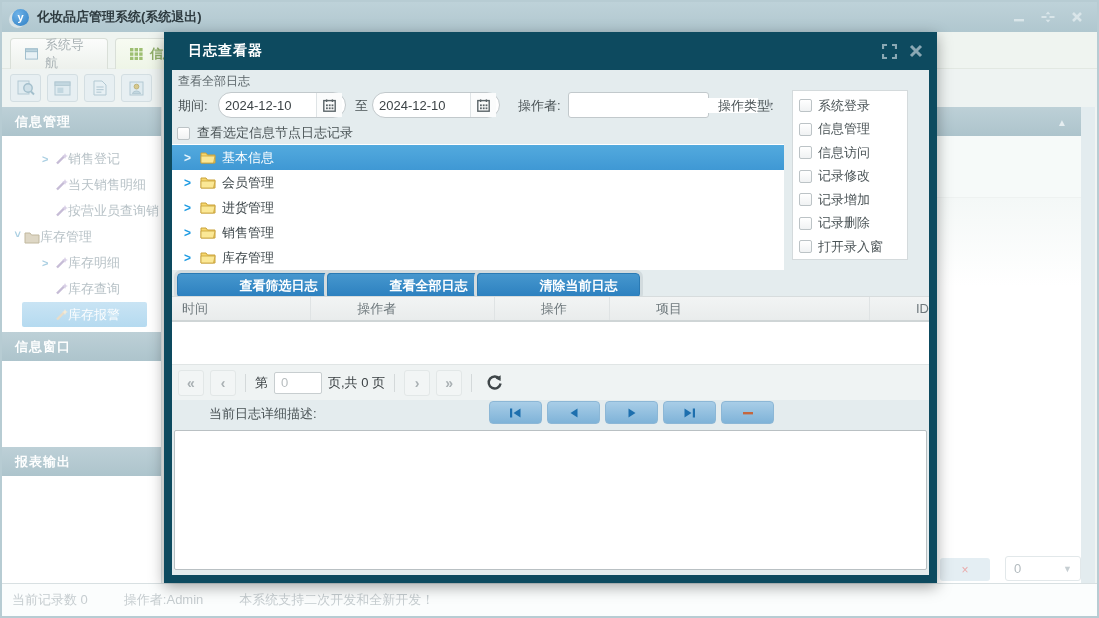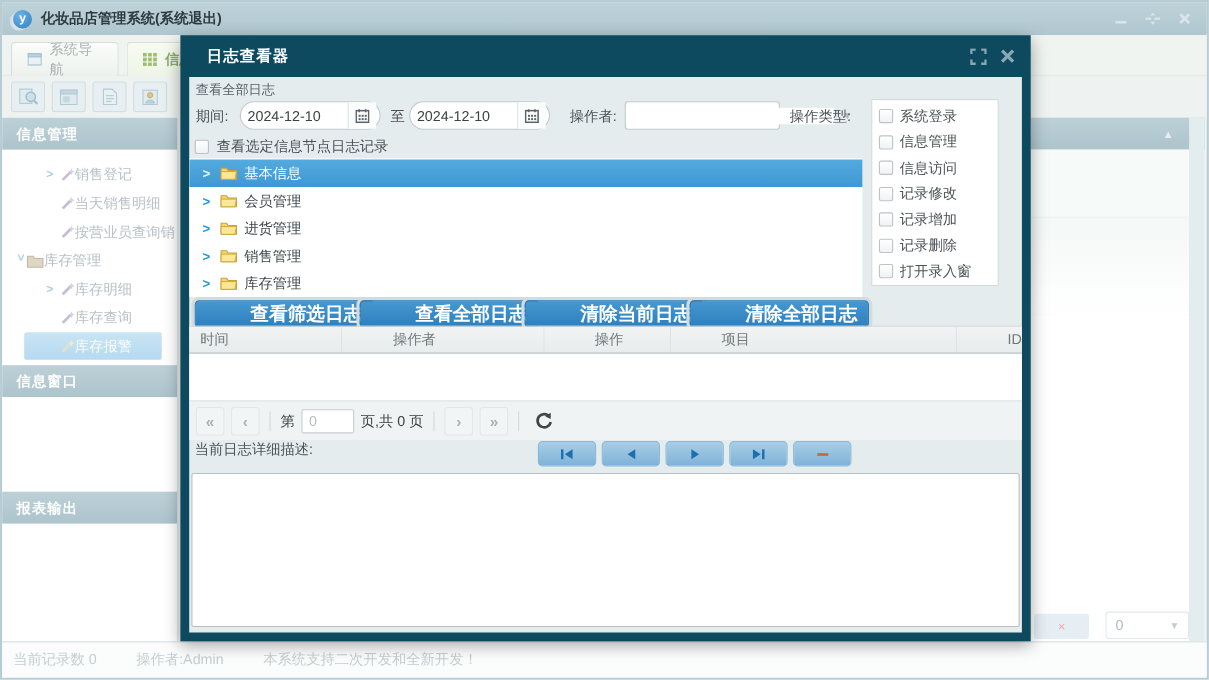--- a/index.html
+++ b/index.html
@@ -89,38 +89,38 @@
 
   .dtree { position:absolute; left:0px; top:74px; width:612px; height:126px; background:#fff; padding-top:1px; }
   .trow { height:25px; display:flex; align-items:center; gap:6px; padding-left:12px; color:#3f484c; }
   .trow .chev { color:#1e9be2; font-weight:bold; font-size:12px; width:10px; }
   .trow.sel { background:linear-gradient(#53aade,#3f98d4); color:#fff; }
   .trow.sel .chev { color:#e8f4fb; }
   .folder { width:16px; height:13px; flex:none; }
 
   .btnrow { position:absolute; left:0; top:203px; width:100%; height:30px; }
   .bluebtn { position:absolute; top:0; width:163px; height:25px; border-radius:4px;
-    background:linear-gradient(#4697ce,#2c80bf); border:1px solid #2a7ab4; color:#fff; font-weight:bold; font-size:17px;
+    background:linear-gradient(#4697ce,#2c80bf); border:1px solid #2a7ab4; color:#fff; font-weight:bold; font-size:13px;
     box-shadow:0 0 0 3px #d2dbde; display:flex; align-items:center; justify-content:center; cursor:default;padding-left:40px; }
 
   .gridhead { position:absolute; left:0; top:226px; width:100%; height:26px; background:linear-gradient(#f2f4f4,#e9ecec);
     border-top:1px solid #d7dcdd; border-bottom:2px solid #cfd5d6; display:flex;gap:36px; }
   .gcol { display:flex; align-items:center; padding-left:10px; color:#6f797d; font-size:13px; border-right:1px solid #dfe3e4; }
   .gcol0{width:165px}.gcol1{width:175px}.gcol2{width:93px}.gcol3{width:267px}.gcol4{flex:1;border-right:none}
   .gridbody { position:absolute; left:0; top:252px; width:100%; height:42px; background:#fff; }
 
   .pager { position:absolute; left:0; top:294px; width:100%; height:36px; background:#eff3f3; border-top:1px solid #e0e5e5;
     display:flex; align-items:center; padding-left:6px; gap:6px; color:#3c4245; }
   .pbtn { width:26px; height:26px; background:#f2f5f5; border:1px solid #e2e7e7; border-radius:3px; color:#a9b0b3;
     font-weight:bold; font-size:14px; display:flex; align-items:center; justify-content:center; }
   .psep { width:1px; height:18px; background:#d4d9da; margin:0 3px; }
   .pinput { width:48px; height:22px; border:1px solid #c8ced0; border-radius:2px; padding:0 6px; color:#b7bdbf;
     font-family:inherit; font-size:13px; background:#fff; }
 
-  .detailrow { position:absolute; left:0; top:330px; width:100%; height:28px; display:flex; color:#4a5356; }
+  .detailrow { position:absolute; left:0; top:330px; width:100%; height:28px; display:flex; align-items:center; color:#4a5356;padding-left:32px; }
   .detailrow .dlabel { padding-left:5px; }
   .navbtns { position:absolute; left:317px; top:1px; display:flex; gap:5px; }
   .navbtn { width:53px; height:23px; border-radius:4px; background:linear-gradient(#a8cde7,#7fb3d8); border:1px solid #8cb7d6;
     display:flex; align-items:center; justify-content:center; }
 
   .memo { position:absolute; left:2px; top:360px; width:753px; height:140px; background:#fff; border:1px solid #b9c0c3;
     border-radius:2px; resize:none; outline:none; font-family:inherit; }
 </style>
 </head>
 <body>
@@ -431,21 +431,20 @@
             <path d="M1 5 h14 l-1.5 7 H1 z" fill="#fbe896" stroke="#c9a23a" stroke-width="0.8"></path>
           </svg>
           <span>库存管理</span>
         </div>
       </div>
 
       <div class="btnrow">
         <div class="bluebtn" style="left:5px">查看筛选日志</div>
         <div class="bluebtn" style="left:155px">查看全部日志</div>
         <div class="bluebtn" style="left:305px">清除当前日志</div>
-        <div class="bluebtn" style="left:455px">清除全部日志</div>
       </div>
 
       <div class="gridhead">
         <div class="gcol gcol0">时间</div>
         <div class="gcol gcol1">操作者</div>
         <div class="gcol gcol2">操作</div>
         <div class="gcol gcol3">项目</div>
         <div class="gcol gcol4">ID</div>
       </div>
       <div class="gridbody"></div>

